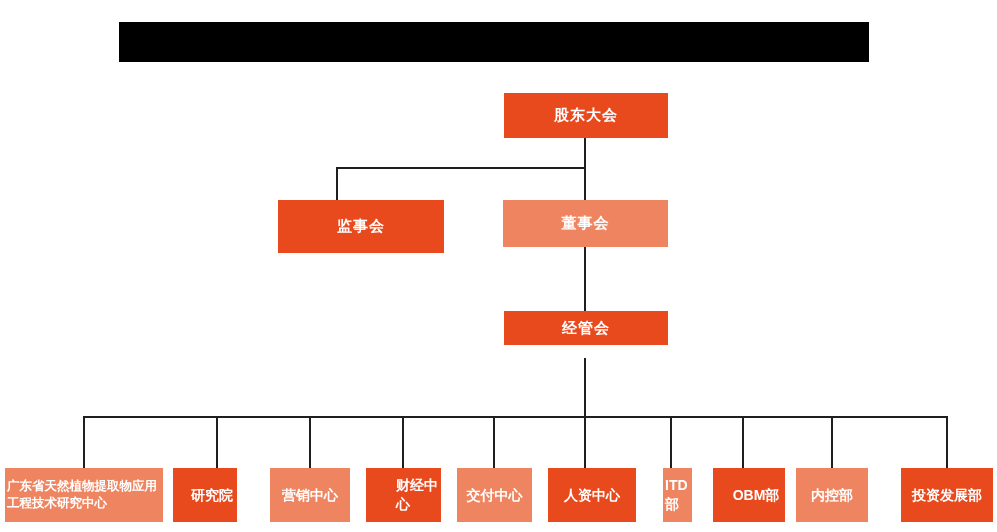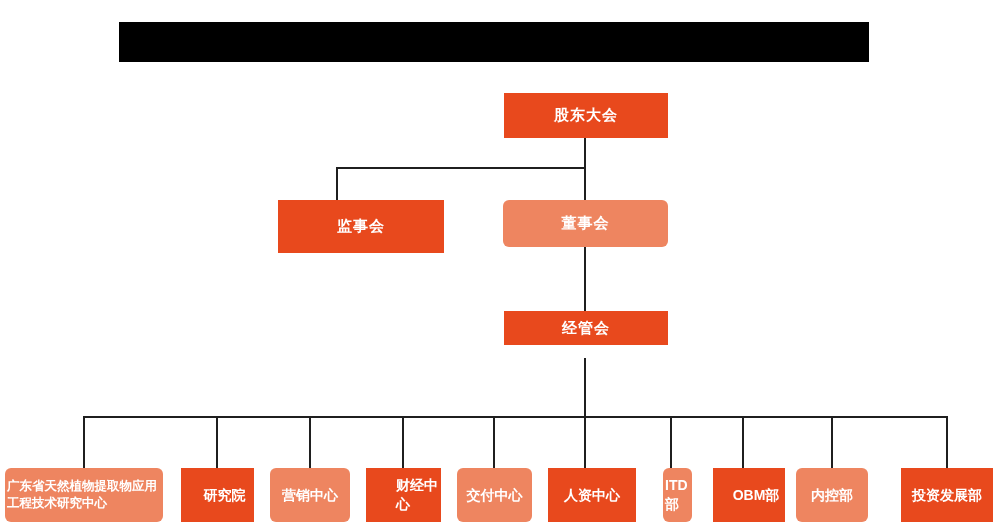--- a/index.html
+++ b/index.html
@@ -12,29 +12,29 @@
   .redacted{
     position:absolute;left:119px;top:22px;width:750px;height:40px;
     background:var(--redaction,#000);
   }
   .node{
     position:absolute;display:flex;align-items:center;justify-content:center;
     color:#ffffff;font-weight:bold;text-align:left;box-sizing:border-box;
     line-height:1.35;
   }
   .dark{background:var(--dark,#e8491d);}
-  .light{background:var(--light,#ee8560);border-radius:6px;}
+  .light{background:var(--light,#ee8560);}
   .lvl{font-size:15px;letter-spacing:1px;}
   #node-shareholders{left:504px;top:93px;width:164px;height:45px;}
   #node-supervisory {left:242px;top:200px;width:166px;height:53px;margin-left:36px;}
   #node-board       {left:503px;top:200px;width:165px;height:47px;}
   #node-management  {left:504px;top:311px;width:164px;height:34px;}
   .dept{top:468px;height:54px;font-size:14px;padding:2px;}
   #dept-0{left:5px;  width:158px;font-size:12.5px;}
-  #dept-1{left:181px;width:73px;padding-left:16px;}
+  #dept-1{left:173px;width:64px;padding-left:16px;}
   #dept-2{left:270px;width:80px;}
   #dept-3{left:366px;width:75px;padding-left:30px;}
   #dept-4{left:457px;width:75px;}
   #dept-5{left:548px;width:88px;}
   #dept-6{left:663px;width:29px;}
   #dept-7{left:713px;width:72px;padding-left:16px;}
   #dept-8{left:796px;width:72px;}
   #dept-9{left:901px;width:92px;}
   .line{position:absolute;background:var(--line,#1f1f1f);}
   .vline{width:2px;}

